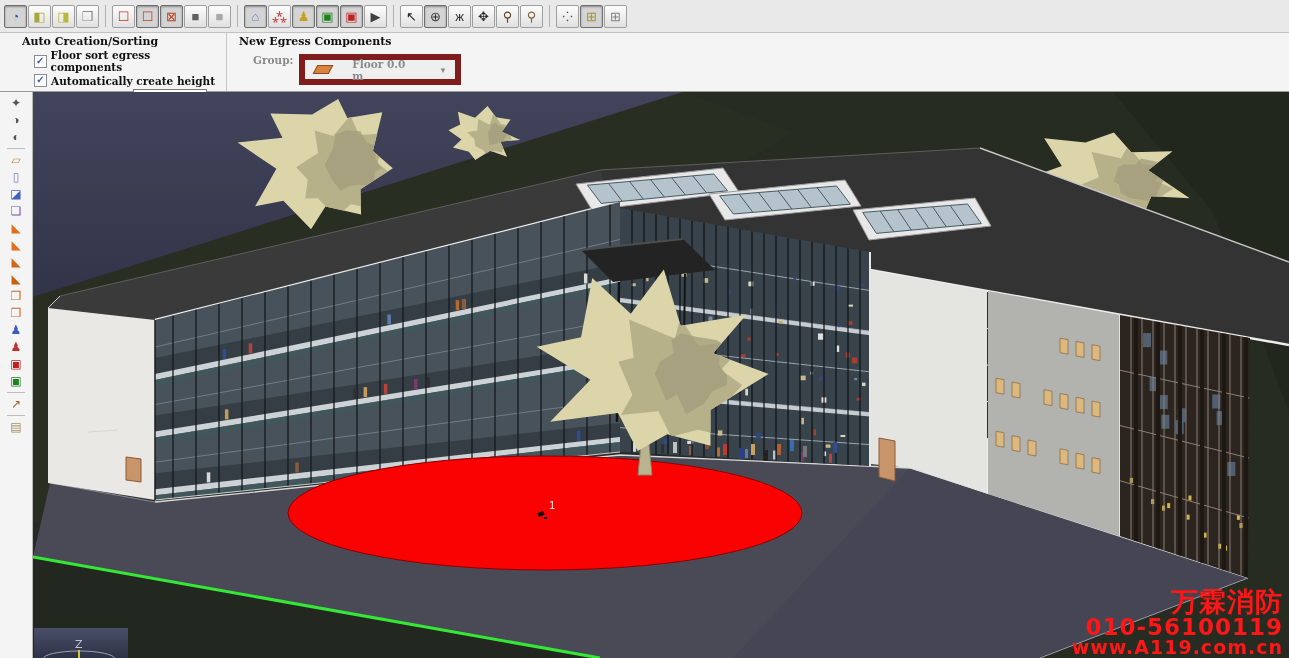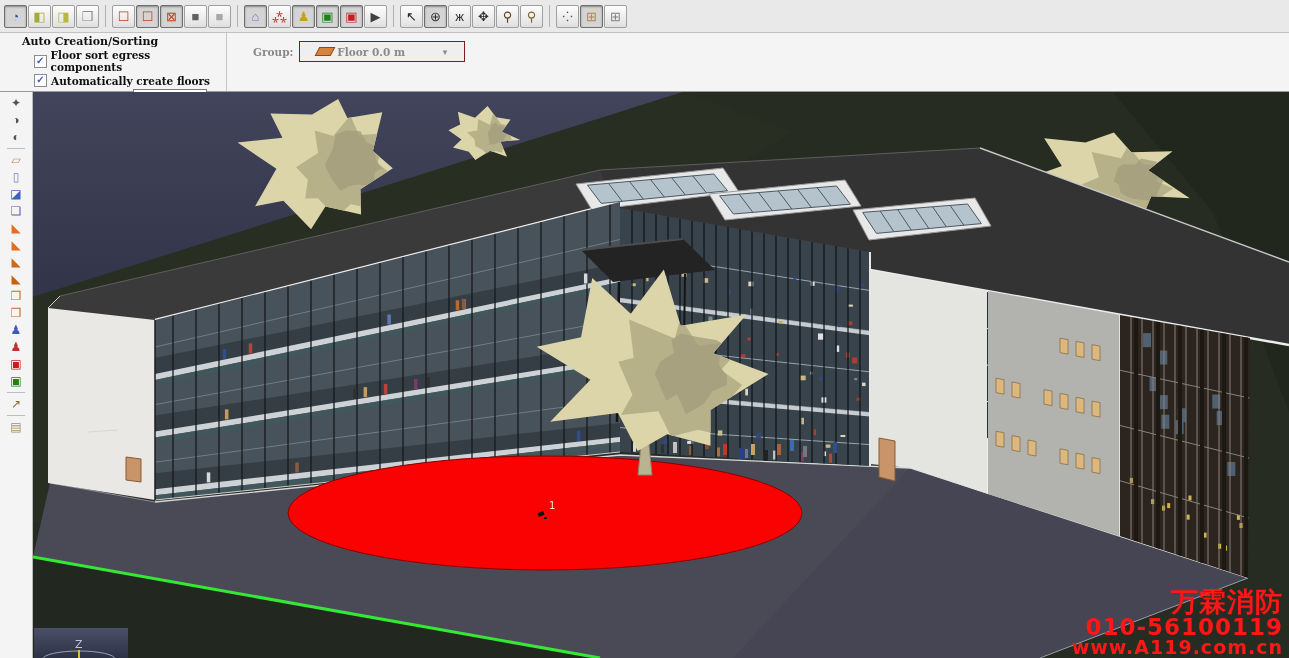--- a/index.html
+++ b/index.html
@@ -20,24 +20,24 @@
   .rpanel{padding:2px 8px 2px 22px;}
   .rpanel.second{border-left:1px solid #c8c8c8;padding-left:12px;flex:1;}
   .rtitle{font-weight:bold;font-size:11px;color:#101010;}
   .chkrow{display:flex;align-items:center;gap:4px;font-size:10.5px;margin:1px 0 0 12px;
     color:#101010;font-weight:600;cursor:pointer;}
   .chkbox{width:11px;height:11px;background:#fff;border:1px solid #8a8a9a;color:#3a58c8;
     font-size:10px;line-height:10px;text-align:center;font-weight:bold;}
   .fhrow{display:flex;align-items:center;gap:4px;font-size:10.5px;margin:2px 0 0 30px;font-weight:600;}
   .fhinput{width:68px;height:13px;font-size:10px;border:1px solid #7a7a7a;
     font-family:"DejaVu Serif",serif;padding:0 2px;background:#fff;}
-  .grprow{display:flex;align-items:center;gap:6px;margin:6px 0 0 14px;font-size:10.5px;
+  .grprow{display:flex;align-items:flex-start;gap:6px;margin:6px 0 0 14px;font-size:10.5px;
     color:#8a8a8a;font-weight:600;}
-  .dropdown{width:130px;height:19px;background:#efefef;border:1px solid #7f1d1d;display:flex;
-    align-items:center;gap:4px;padding:0 17px;color:#8a8a8a;cursor:default;}
+  .dropdown{width:130px;height:19px;background:#efefef;border:6px solid #7f1d1d;display:flex;
+    align-items:center;gap:21px;padding:0 10px;color:#8a8a8a;cursor:default;}
   .pgram{width:14px;height:7px;background:#d8823f;border:1px solid #8a4a1a;transform:skewX(-28deg);}
   .ddcaret{margin-left:auto;font-size:9px;color:#8a8a8a;}
   
   .main{display:flex;height:566px;}
   .leftbar{width:32px;background:#f4f4f4;border-right:1px solid #b8b8b8;display:flex;
     flex-direction:column;align-items:center;padding-top:3px;gap:1px;}
   .lbtn{width:20px;height:16px;display:flex;align-items:center;justify-content:center;
     font-size:12px;cursor:pointer;line-height:1;user-select:none;}
   .lsep{width:18px;height:1px;background:#bdbdbd;margin:2px 0;}
   .viewport{flex:1;position:relative;background:#262c21;}
@@ -146,28 +146,29 @@
 
   <div class="ribbon">
     <div class="rpanel" style="width:196px">
       <div class="rtitle">Auto Creation/Sorting</div>
       <div class="chkrow">
         <span class="chkbox">✓</span>
         <span>Floor sort egress components</span>
       </div>
       <div class="chkrow">
         <span class="chkbox">✓</span>
-        <span>Automatically create floors</span>
+        <span>Automatically create height</span>
       </div>
       <div class="fhrow">
         <span>Floor height:</span>
         <input class="fhinput" value="3.0 m" style="">
       </div>
     </div>
     <div class="rpanel second">
+      <div class="rtitle">New Egress Components</div>
       <div class="grprow">
         <span>Group:</span>
         <div class="dropdown">
           <span class="pgram"></span>
           <span>Floor 0.0 m</span>
           <span class="ddcaret">▾</span>
         </div>
       </div>
     </div>
   </div>

